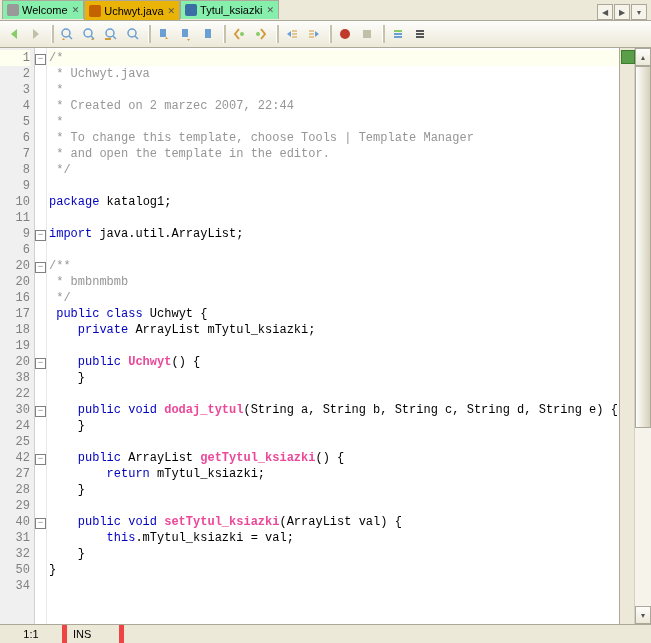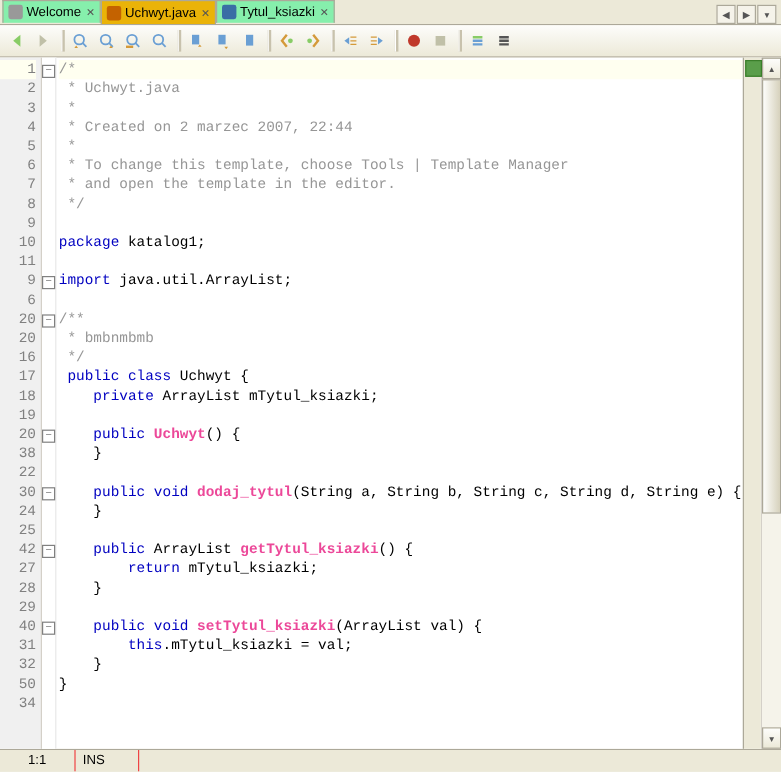--- a/index.html
+++ b/index.html
@@ -20,21 +20,21 @@
 .code{flex:1;padding:2px 0 0 2px;font-family:"Courier New",monospace;font-size:12px;color:#000;line-height:16px;white-space:pre;overflow:hidden}
 .code .c{color:#969696}
 .code .k{color:#0000c0;font-weight:normal}
 .code .m{color:#ec4899;font-weight:bold}
 .overview{width:14px;background:#ece9d8;border-left:1px solid #aca899;position:relative}
 .scrollbar{width:16px;background:#ece9d8;border-left:1px solid #d4d0c8;display:flex;flex-direction:column}
 .sbtn{height:16px;background:linear-gradient(#fdfdfb,#ece9d8);border:1px solid #aca899;display:flex;align-items:center;justify-content:center;font-size:8px;color:#555}
 .track{flex:1;background:#f5f3ea;position:relative}
 .thumb{position:absolute;top:0;left:0;right:0;height:360px;background:linear-gradient(90deg,#fdfdfb,#d6d1bc);border:1px solid #aca899}
 .status{height:18px;background:#ece9d8;border-top:1px solid #aca899;display:flex;align-items:center;font-size:11px}
-.status .cell{border-right:1px solid #ef4444;height:100%;display:flex;align-items:center;padding:0 6px}
+.status .cell{border-right:5px solid #ef4444;height:100%;display:flex;align-items:center;padding:0 6px}
 .status .c1{width:50px;justify-content:center}
 .status .c2{width:40px}
 .currline{background:#fffff0}
 </style>
 </head>
 <body>
 
 <div class="tabs">
   <div id="tabs-host" style="display: flex;">
       <div class="tab">

